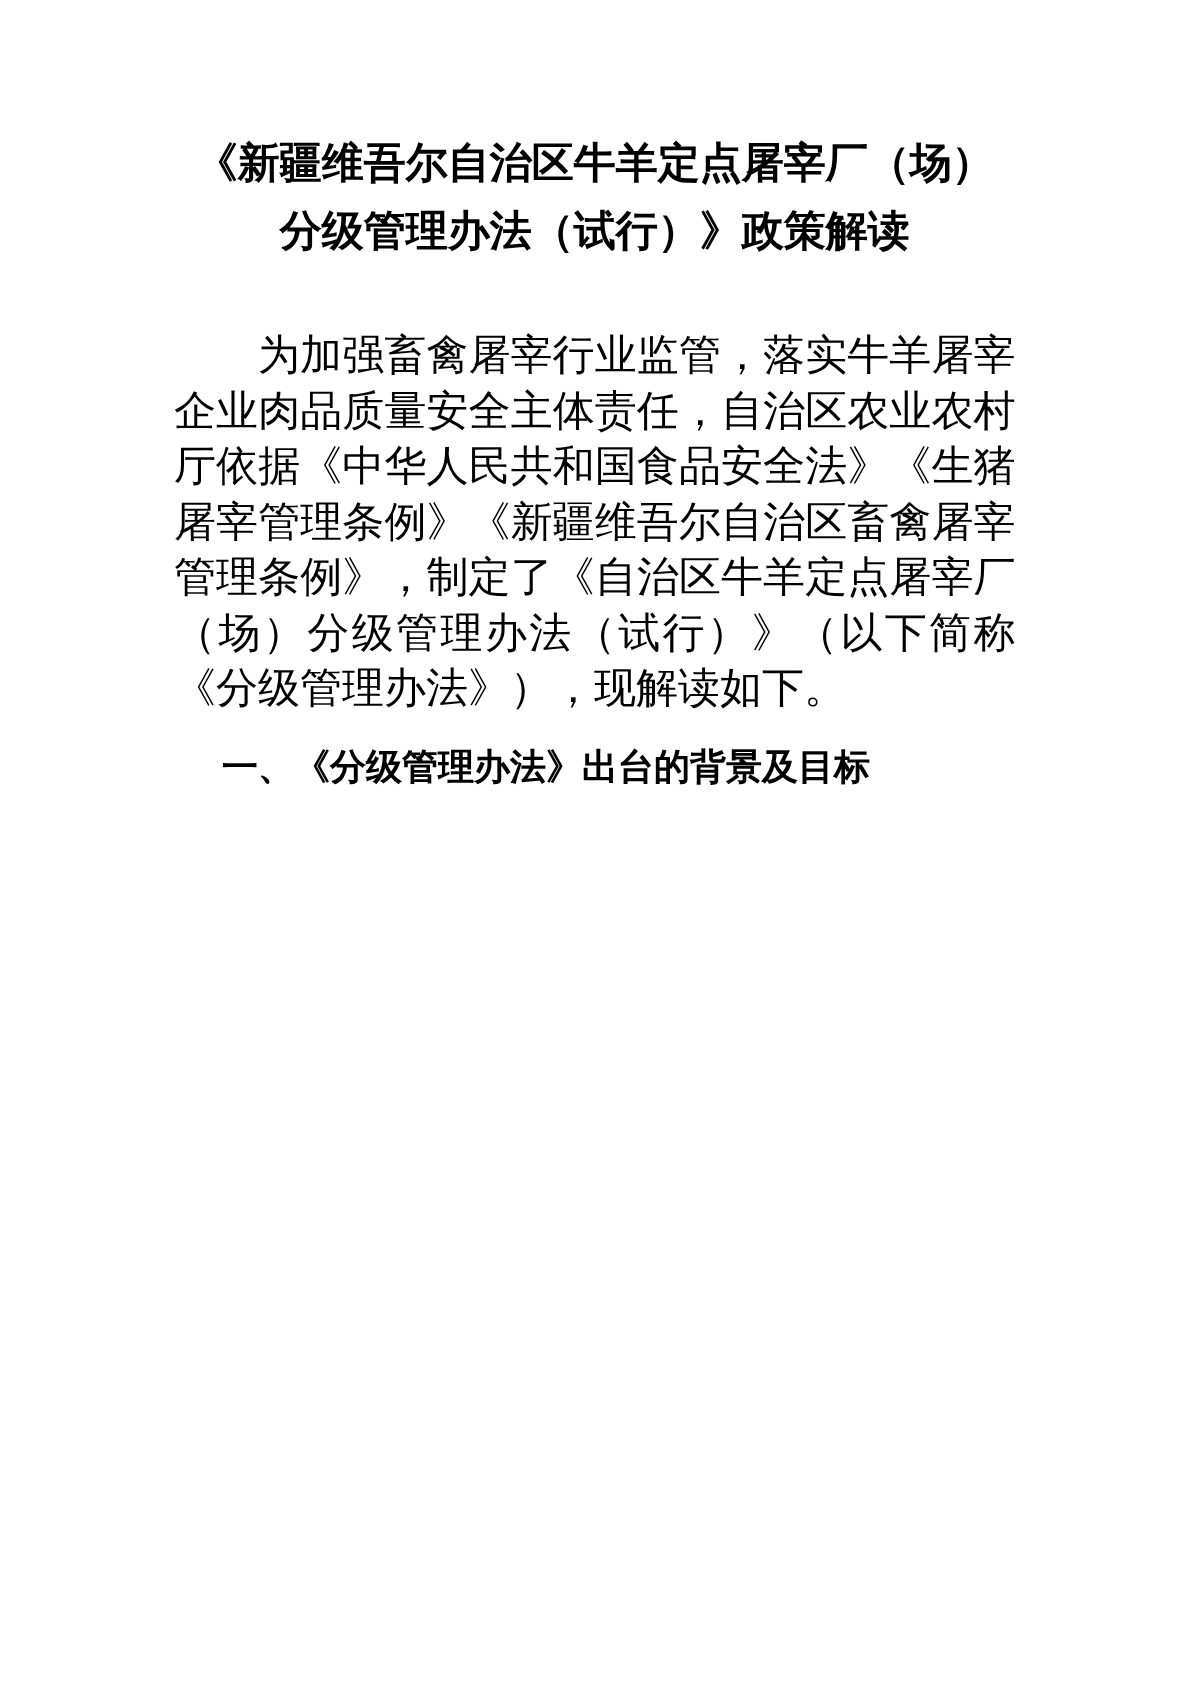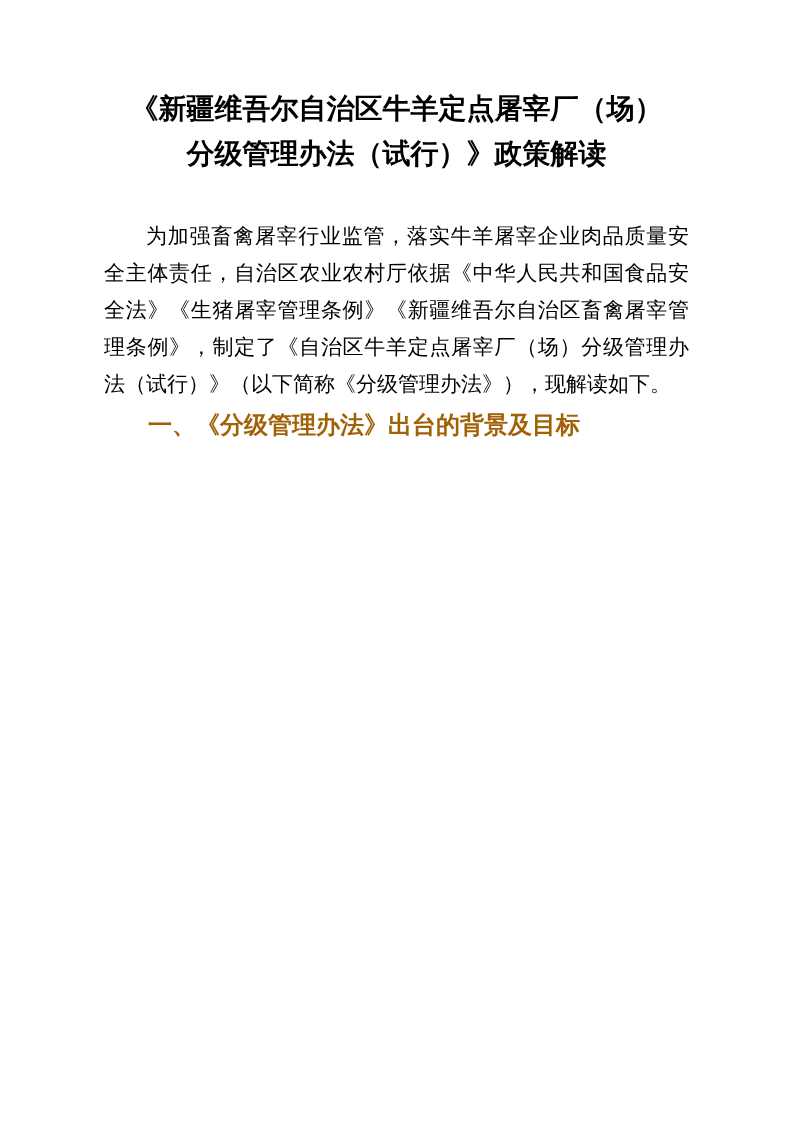--- a/index.html
+++ b/index.html
@@ -25,35 +25,35 @@
     font-weight: bold;
     font-size: 28px;
     line-height: 45px;
     text-align: center;
     color: #000000;
     margin: 0 auto 42px auto;
     max-width: 545px;
   }
   .para {
     font-family: "DejaVu Serif", "Liberation Serif", serif;
-    font-size: 21px;
+    font-size: 28px;
     line-height: 37px;
     text-align: justify;
     text-indent: 2em;
-    margin: 4px;
+    margin: 16px;
     color: #000000;
   }
   .heading {
     font-family: "DejaVu Sans", "Liberation Sans", sans-serif;
     font-weight: bold;
     font-size: 24px;
     line-height: 37px;
     text-indent: 2em;
     margin: 0;
-    color: #a16207;
+    color: #000000;
     white-space: nowrap;
   }
 </style>
 </head>
 <body>
 
 <div class="page">
   <div class="content">
 
     <div class="doc-title">《新疆维吾尔自治区牛羊定点屠宰厂（场）分级管理办法（试行）》政策解读</div>

